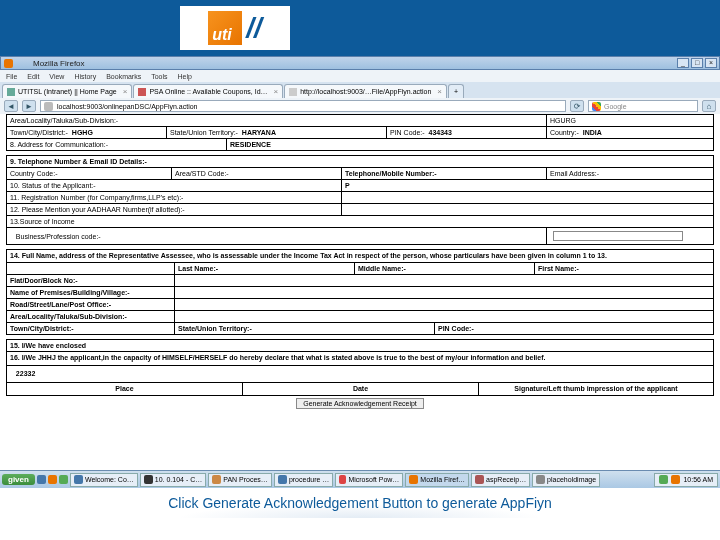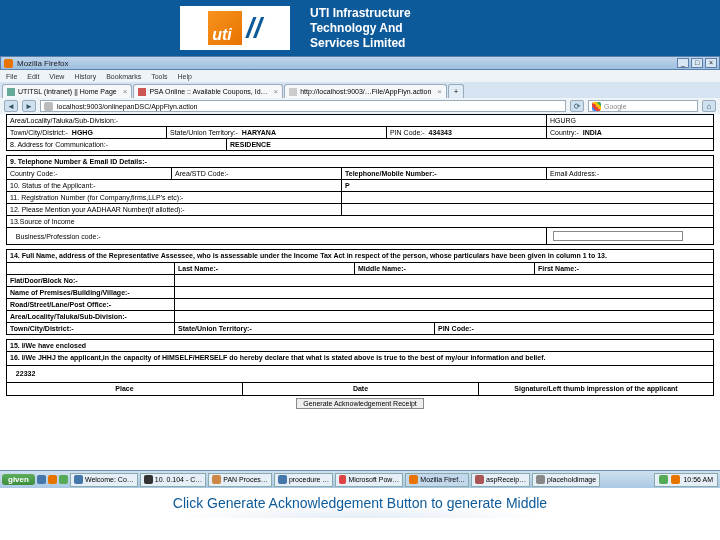--- a/index.html
+++ b/index.html
@@ -46,30 +46,25 @@
 
 </style>
 </head>
 <body>
 
 <div class="banner">
   <div class="logo-box">
     <div class="sq"></div>
     <span class="slashes">//</span>
   </div>
-  <div class="tagline">
-    <div>UTI Infrastructure</div>
-    <div>Technology And</div>
-    <div>Services Limited</div>
-  </div>
 </div>
 
 <div class="ff-title">
   <span class="icon-sm" style="background:#e87400"></span>
-  <span style="margin-left:4px">Mozilla Firefox</span>
+  <span style="margin-left:20px">Mozilla Firefox</span>
   <div class="win-btns">
     <div class="win-btn">_</div>
     <div class="win-btn">□</div>
     <div class="win-btn">×</div>
   </div>
 </div>
 <div class="menubar">
   <span>File</span>
   <span>Edit</span>
   <span>View</span>
@@ -313,14 +308,14 @@
       <span>placeholdimage</span>
     </div>
   <div class="tray">
     <span class="icon-sm" style="background:#5a5"></span>
     <span class="icon-sm" style="background:#e87400"></span>
     <span>10:56 AM</span>
   </div>
 </div>
 
 <div class="caption">
-  <span>Click Generate Acknowledgement Button to generate Middle</span>
+  <span>Click Generate Acknowledgement Button to generate AppFiyn</span>
 </div>
 
 </body></html>

